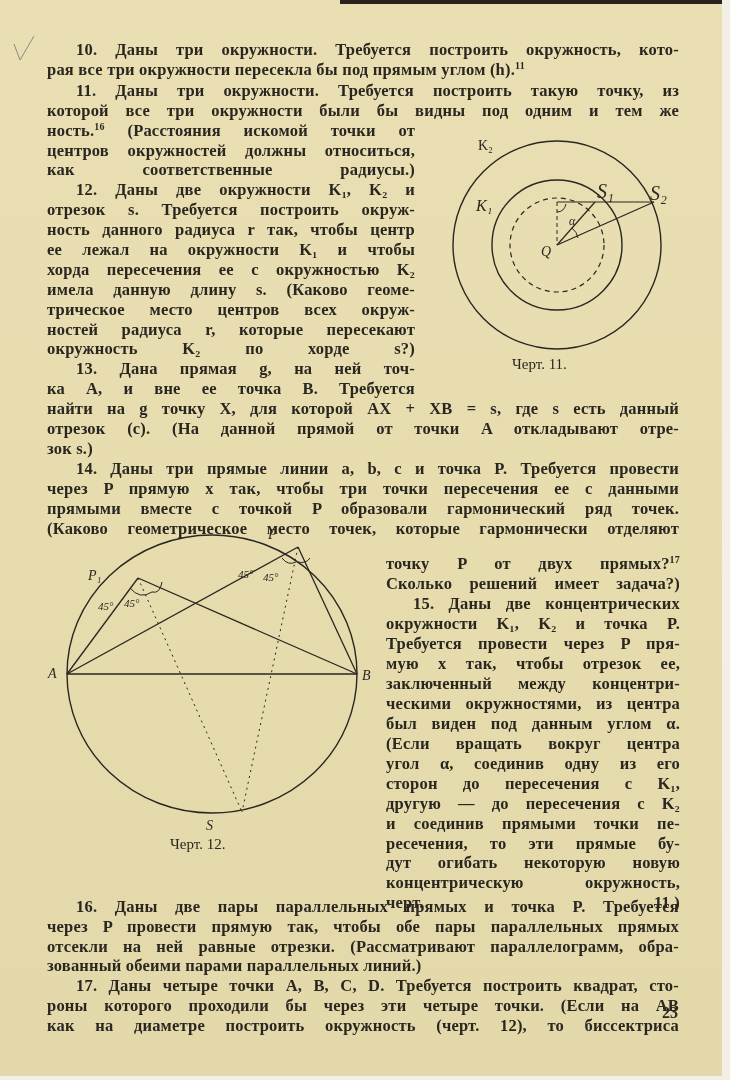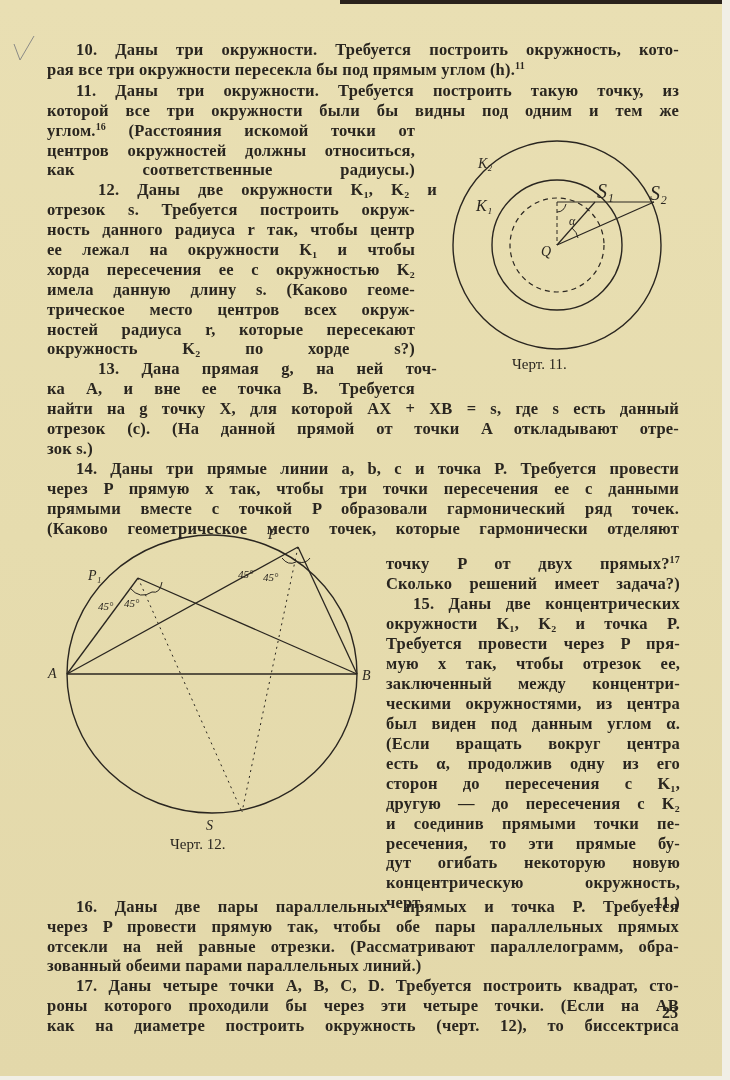--- a/index.html
+++ b/index.html
@@ -31,21 +31,21 @@
   }
   .line {
     position: absolute; font-size: 16.5px; line-height: 20px; white-space: nowrap;
     letter-spacing: 0.2px;
     font-weight: bold;
   }
   .full { left: 47px; width: 632px; text-align: justify; text-align-last: justify; }
   .last { text-align-last: left; }
   .ind { left: 76px; width: 603px; }
   .narrow-l { left: 47px; width: 368px; text-align: justify; text-align-last: justify; }
-  .narrow-l.ind { left: 76px; width: 339px; margin-left: 22px; }
+  .narrow-l.ind { left: 76px; width: 339px; }
   .narrow-r { left: 386px; width: 294px; text-align: justify; text-align-last: justify; margin-top: 16px; }
   .narrow-r.ind { left: 413px; width: 267px; }
   sup { font-size: 10px; line-height: 0; }
   .fig { position: absolute; }
   .caption {
     position: absolute; font-size: 15px; color: #2a2620;
   }
   .page-num { position: absolute; left: 662px; top: 1004px; font-size: 16px; font-weight: bold; }
 </style>
 </head>
@@ -58,21 +58,21 @@
 
 <svg class="pencil-mark" viewBox="0 0 24 26">
   <path d="M2 8 L8 24 L22 0" stroke="#8a8a86" stroke-width="1" fill="none"></path>
 </svg>
 
 <div class="line full ind" style="top:40px">10. Даны три окружности. Требуется построить окружность, кото-</div>
 <div class="line full last" style="top:60px"><span>рая все три окружности пересекла бы под прямым углом (h).</span><sup>11</sup></div>
 
 <div class="line full ind" style="top:81px">11. Даны три окружности. Требуется построить такую точку, из</div>
 <div class="line full" style="top:101px">которой все три окружности были бы видны под одним и тем же</div>
-<div class="line narrow-l" style="top:121px"><span>углом.</span><sup>16</sup><span> (Расстояния искомой точки от</span></div>
+<div class="line narrow-l" style="top:121px"><span>ность.</span><sup>16</sup><span> (Расстояния искомой точки от</span></div>
 <div class="line narrow-l" style="top:141px">центров окружностей должны относиться,</div>
 <div class="line narrow-l last" style="top:160px">как соответственные радиусы.)</div>
 
 <div class="line narrow-l ind" style="top:180px">12. Даны две окружности K₁, K₂ и</div>
 <div class="line narrow-l" style="top:200px">отрезок s. Требуется построить окруж-</div>
 <div class="line narrow-l" style="top:220px">ность данного радиуса r так, чтобы центр</div>
 <div class="line narrow-l" style="top:240px">ее лежал на окружности K₁ и чтобы</div>
 <div class="line narrow-l" style="top:260px">хорда пересечения ее с окружностью K₂</div>
 <div class="line narrow-l" style="top:280px">имела данную длину s. (Каково геоме-</div>
 <div class="line narrow-l" style="top:300px">трическое место центров всех окруж-</div>
@@ -93,21 +93,21 @@
 <div class="line narrow-r last" style="top:558px">Сколько решений имеет задача?)</div>
 
 <div class="line narrow-r ind" style="top:578px">15. Даны две концентрических</div>
 <div class="line narrow-r" style="top:598px">окружности K₁, K₂ и точка P.</div>
 <div class="line narrow-r" style="top:618px">Требуется провести через P пря-</div>
 <div class="line narrow-r" style="top:638px">мую x так, чтобы отрезок ее,</div>
 <div class="line narrow-r" style="top:658px">заключенный между концентри-</div>
 <div class="line narrow-r" style="top:678px">ческими окружностями, из центра</div>
 <div class="line narrow-r" style="top:698px">был виден под данным углом α.</div>
 <div class="line narrow-r" style="top:718px">(Если вращать вокруг центра</div>
-<div class="line narrow-r" style="top:738px">есть α, продолжив одну из его</div>
+<div class="line narrow-r" style="top:738px">угол α, соединив одну из его</div>
 <div class="line narrow-r" style="top:758px">сторон до пересечения с K₁,</div>
 <div class="line narrow-r" style="top:778px">другую — до пересечения с K₂</div>
 <div class="line narrow-r" style="top:798px">и соединив прямыми точки пе-</div>
 <div class="line narrow-r" style="top:818px">ресечения, то эти прямые бу-</div>
 <div class="line narrow-r" style="top:837px">дут огибать некоторую новую</div>
 <div class="line narrow-r" style="top:857px">концентрическую окружность,</div>
 <div class="line narrow-r last" style="top:877px">черт. 11.)</div>
 
 <div class="line full ind" style="top:897px">16. Даны две пары параллельных прямых и точка P. Требуется</div>
 <div class="line full" style="top:917px">через P провести прямую так, чтобы обе пары параллельных прямых</div>
@@ -122,21 +122,21 @@
   <circle cx="117" cy="115" r="104" fill="none" stroke="#2a2620" stroke-width="1.4"></circle>
   <circle cx="117" cy="115" r="65" fill="none" stroke="#2a2620" stroke-width="1.4"></circle>
   <circle cx="117" cy="115" r="47" fill="none" stroke="#2a2620" stroke-width="1.2" stroke-dasharray="5,4"></circle>
   <line x1="117" y1="72" x2="214" y2="72" stroke="#2a2620" stroke-width="1.2"></line>
   <line x1="117" y1="115" x2="155" y2="72" stroke="#2a2620" stroke-width="1.2"></line>
   <line x1="117" y1="115" x2="214" y2="72" stroke="#2a2620" stroke-width="1.2"></line>
   <line x1="117" y1="72" x2="117" y2="115" stroke="#2a2620" stroke-width="1" stroke-dasharray="4,3"></line>
   <path d="M117 82 Q124 82 126 74" fill="none" stroke="#2a2620" stroke-width="1"></path>
   <path d="M132 98 Q137 102 138 108" fill="none" stroke="#2a2620" stroke-width="1"></path>
 </svg>
-<div class="caption" style="left:478px;top:156px;font-style:italic;font-size:14px">K₂</div>
+<div class="caption" style="left:478px;top:138px;font-size:14px">K₂</div>
 <div class="caption" style="left:476px;top:197px;font-style:italic;font-size:16px">K₁</div>
 <div class="caption" style="left:597px;top:180px;font-style:italic;font-size:20px">S₁</div>
 <div class="caption" style="left:650px;top:182px;font-style:italic;font-size:20px">S₂</div>
 <div class="caption" style="left:541px;top:244px;font-style:italic;font-size:14px">Q</div>
 <div class="caption" style="left:569px;top:214px;font-style:italic;font-size:12px">α</div>
 <div class="caption" style="left:512px;top:356px">Черт. 11.</div>
 
 <svg class="fig" style="left:30px; top:520px" width="350" height="300" viewBox="0 0 350 300">
   <ellipse cx="182" cy="154" rx="145" ry="139" fill="none" stroke="#2a2620" stroke-width="1.4"></ellipse>
   <line x1="37" y1="154" x2="327" y2="154" stroke="#2a2620" stroke-width="1.3"></line>

